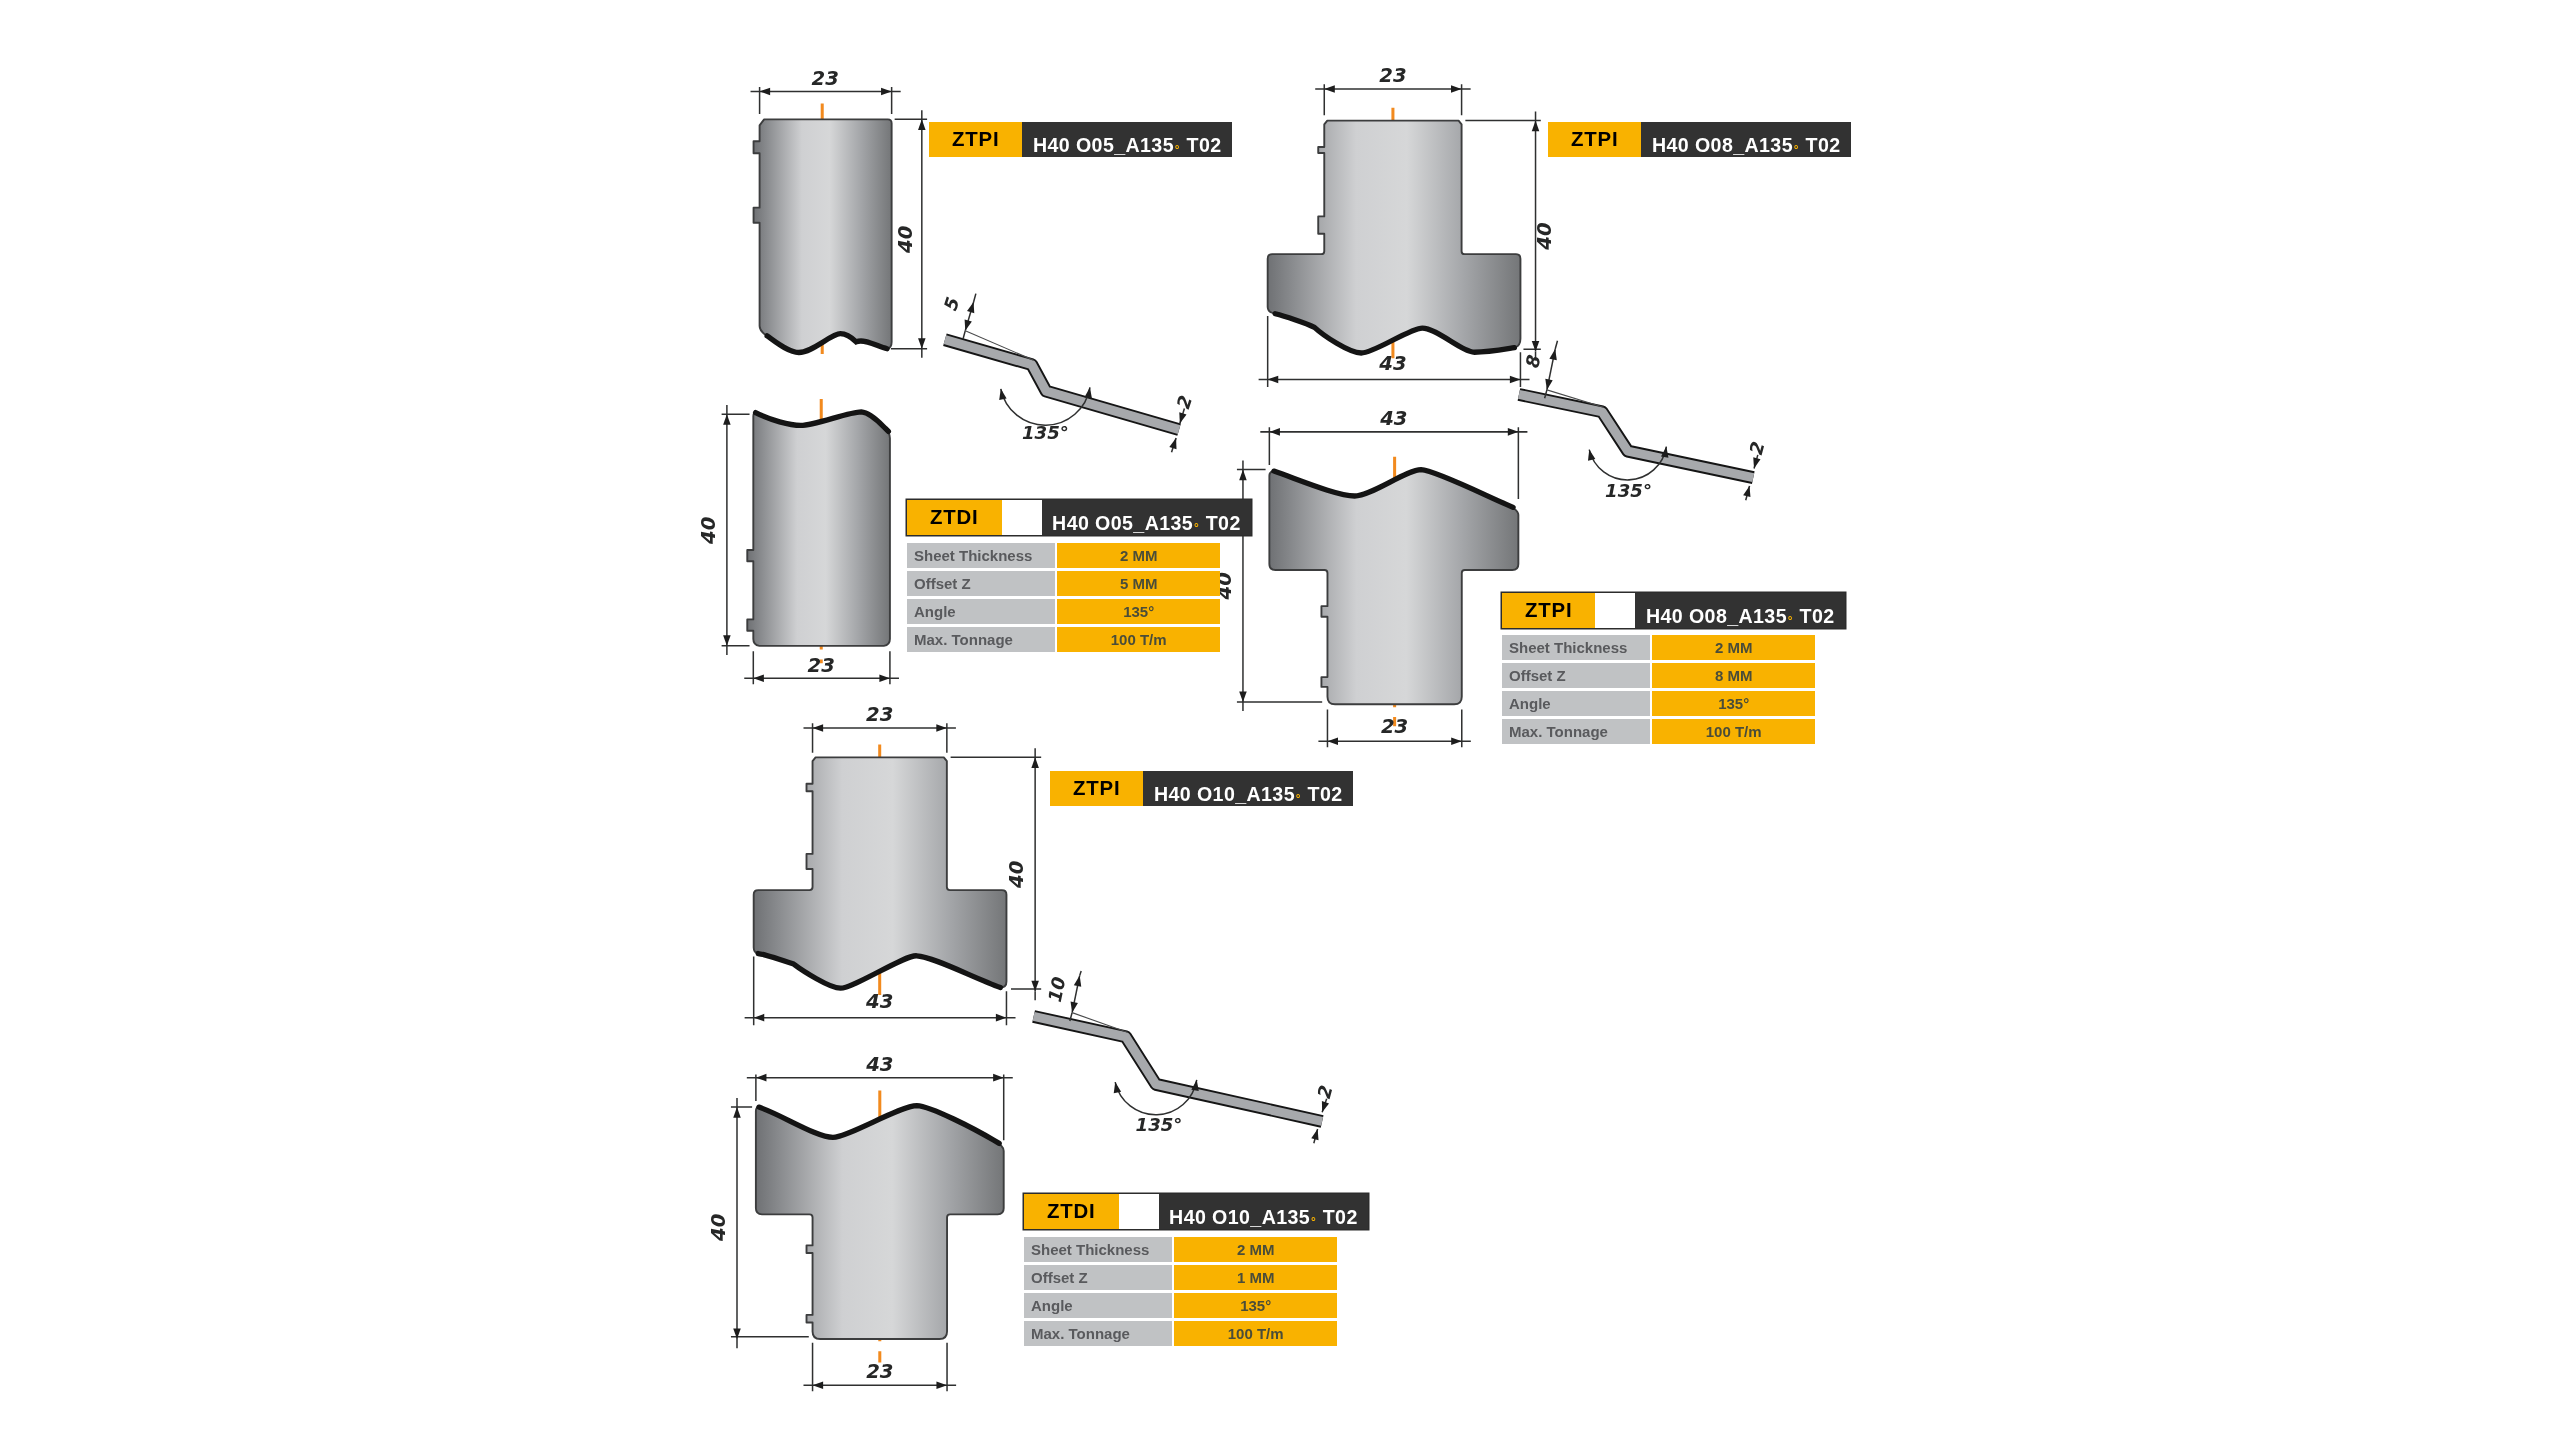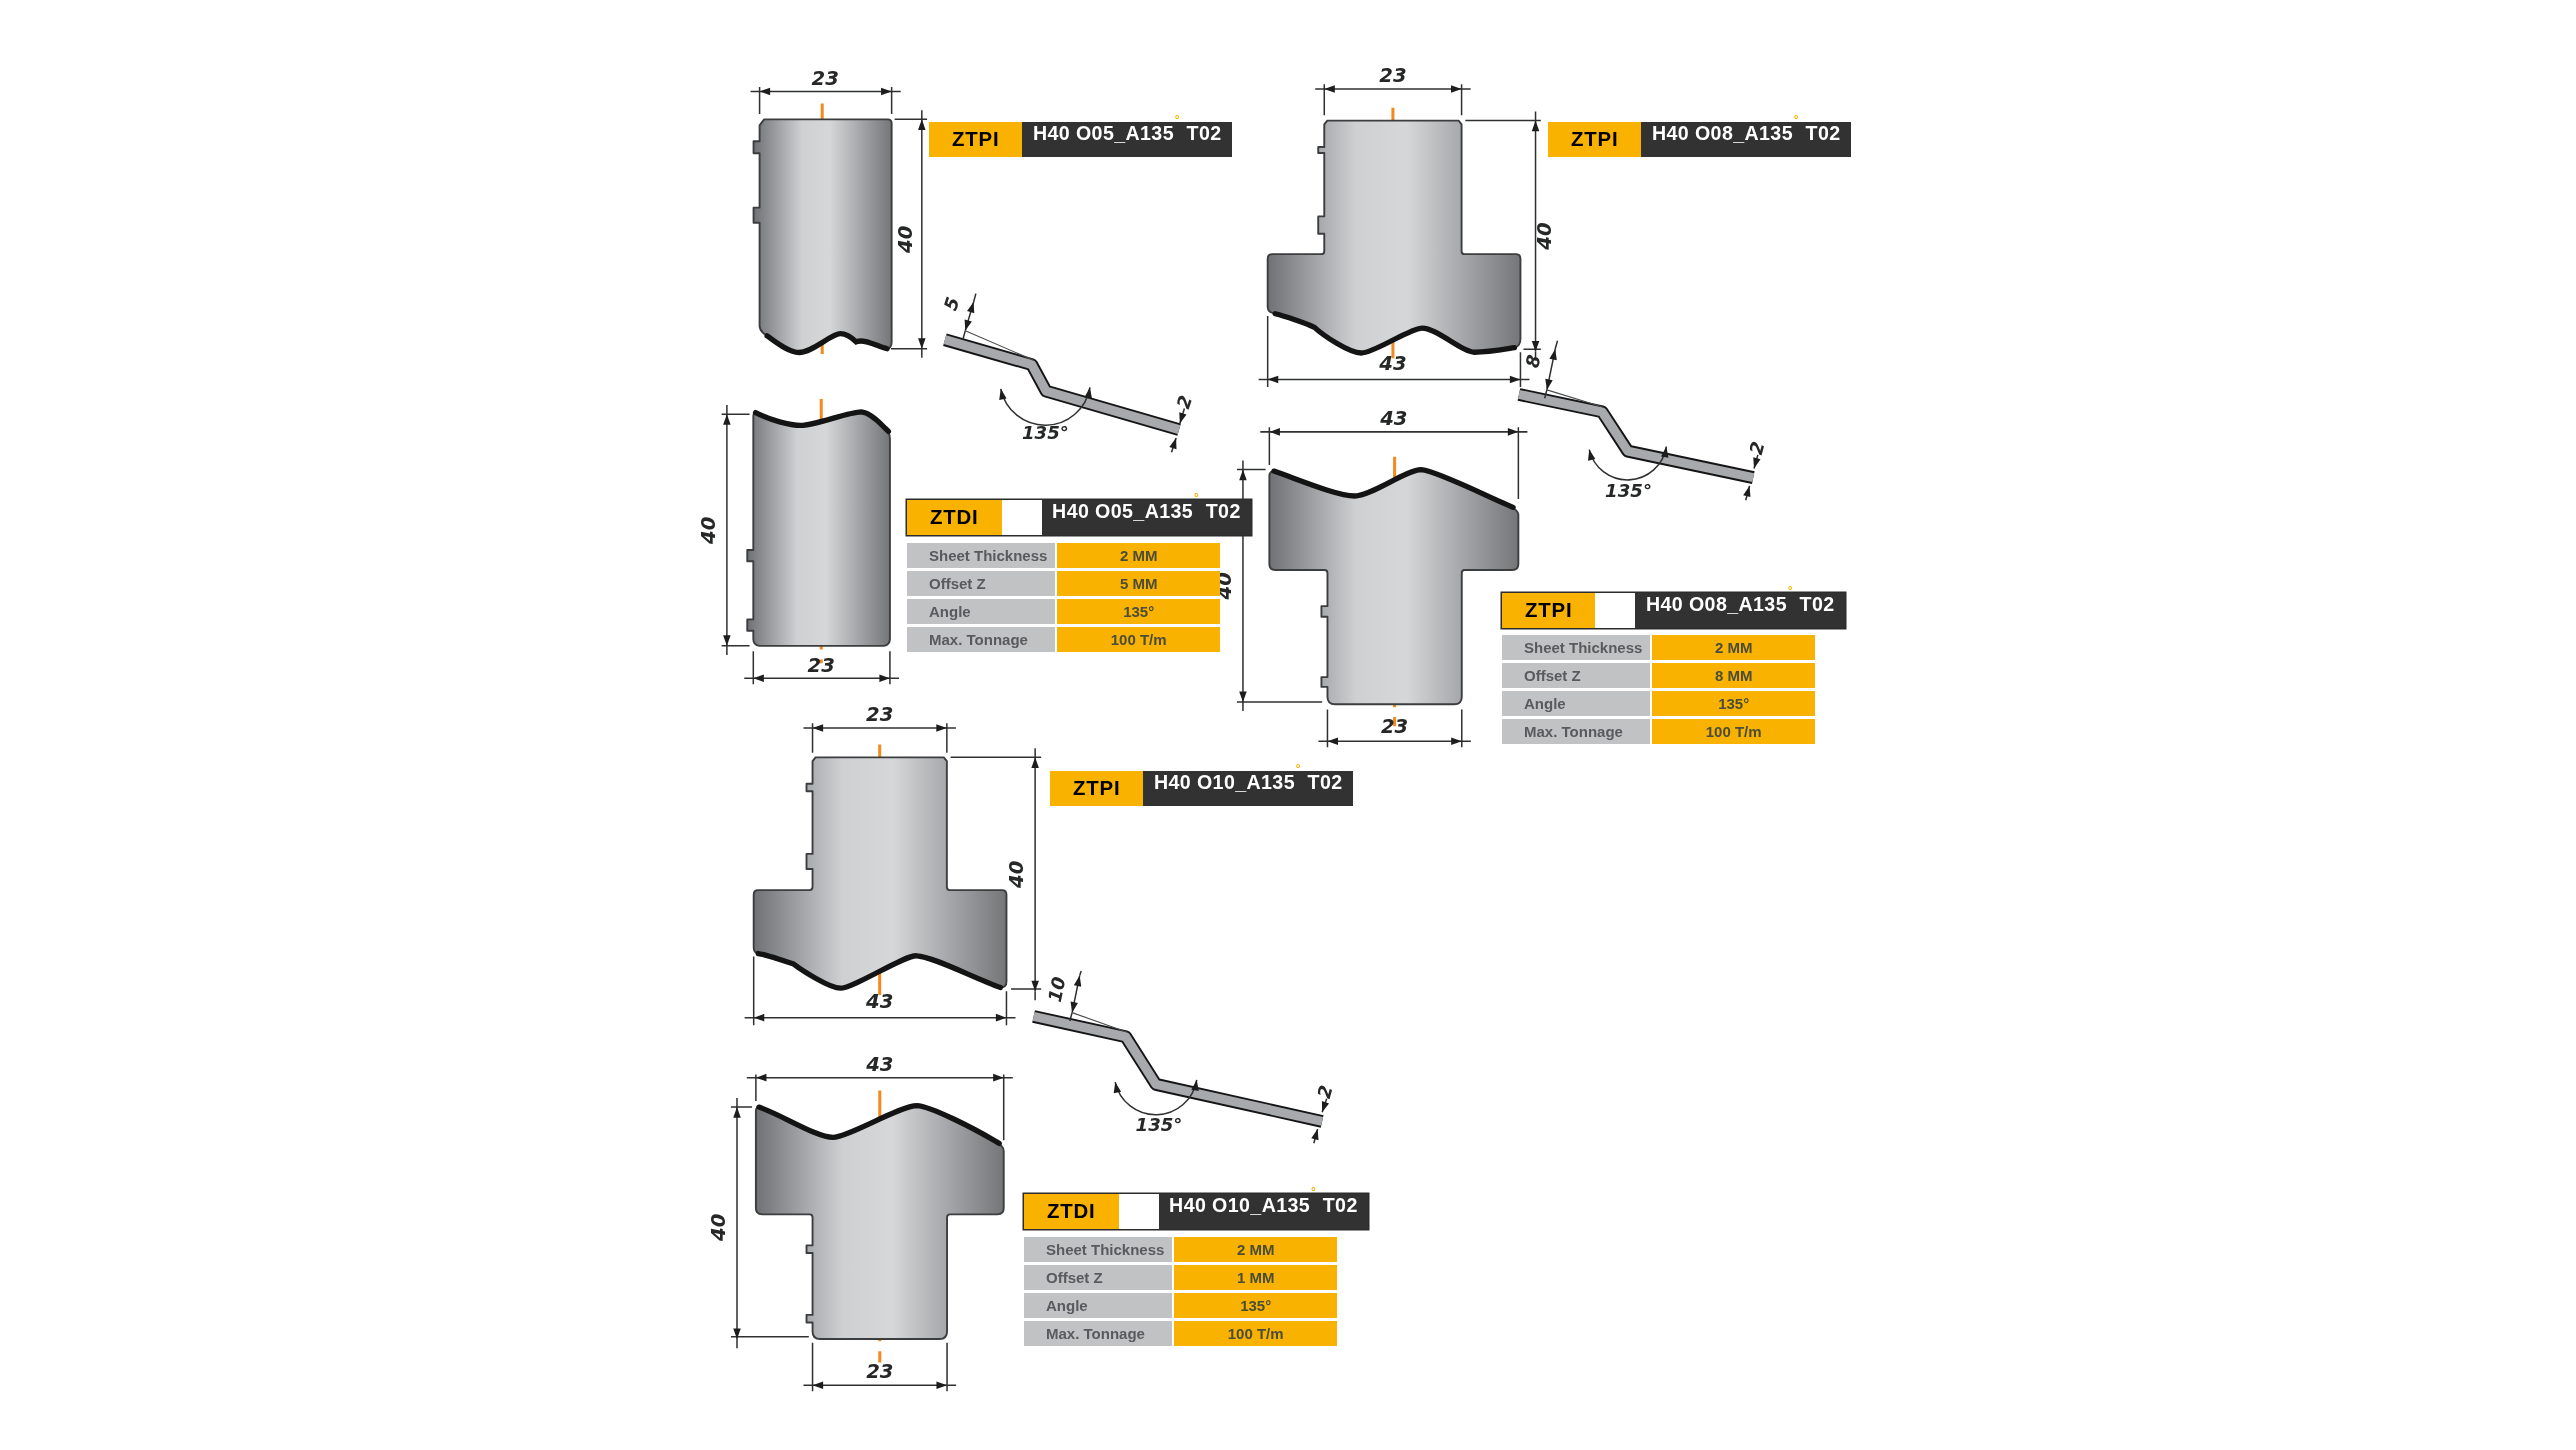--- a/index.html
+++ b/index.html
@@ -14,29 +14,29 @@
   .wedge{stroke:#141414;stroke-width:7;fill:none;stroke-linecap:round;}
   .stripU{stroke:#151515;stroke-width:17;fill:none;stroke-linejoin:round;stroke-linecap:butt;}
   .stripO{stroke:#A7A9AC;stroke-width:12;fill:none;stroke-linejoin:round;stroke-linecap:butt;}
   .dnum{font-family:"DejaVu Sans",sans-serif;font-style:italic;font-weight:600;
         font-size:26px;fill:#262727;}
   .dnum-s{font-family:"DejaVu Sans",sans-serif;font-style:italic;font-weight:600;
         font-size:24px;fill:#262727;}
   .tag{position:absolute;display:flex;height:35px;font-weight:700;z-index:5;}
   .tag .code{background:#F9B200;color:#000000;font-size:20.4px;display:flex;align-items:center;
         padding:0 23px;letter-spacing:0.8px;}
-  .tag .nm{background:#323232;color:#ffffff;font-size:19.6px;display:flex;align-items:flex-start;
+  .tag .nm{background:#323232;color:#ffffff;font-size:19.6px;display:flex;align-items:flex-end;
         padding:0 10.6px;letter-spacing:0.4px;}
   .tag .nm span{white-space:pre;display:block;}
   .tag .nm .deg{color:#F9B200;font-size:12px;margin:-9px 0.8px 0 0.8px;}
   .tag.bordered{box-shadow:0 0 0 1.5px #2c2c2c;gap:40px;}
   .spec{position:absolute;width:313px;font-weight:700;z-index:5;}
   .srow{display:flex;height:25px;margin-bottom:3px;}
   .slabel{width:148px;background:#C0C2C4;color:#595A5D;font-size:15px;display:flex;
-        align-items:center;padding-left:22px;box-sizing:border-box;margin-right:2.3px;}
+        align-items:center;padding-left:7px;box-sizing:border-box;margin-right:2.3px;}
   .sval{flex:1;background:#F9B200;color:#4A4D39;font-size:15px;display:flex;
         align-items:center;justify-content:center;text-align:center;}
 </style>
 </head>
 <body>
 
 <div class="canvas">
 
   
   <svg width="0" height="0">

